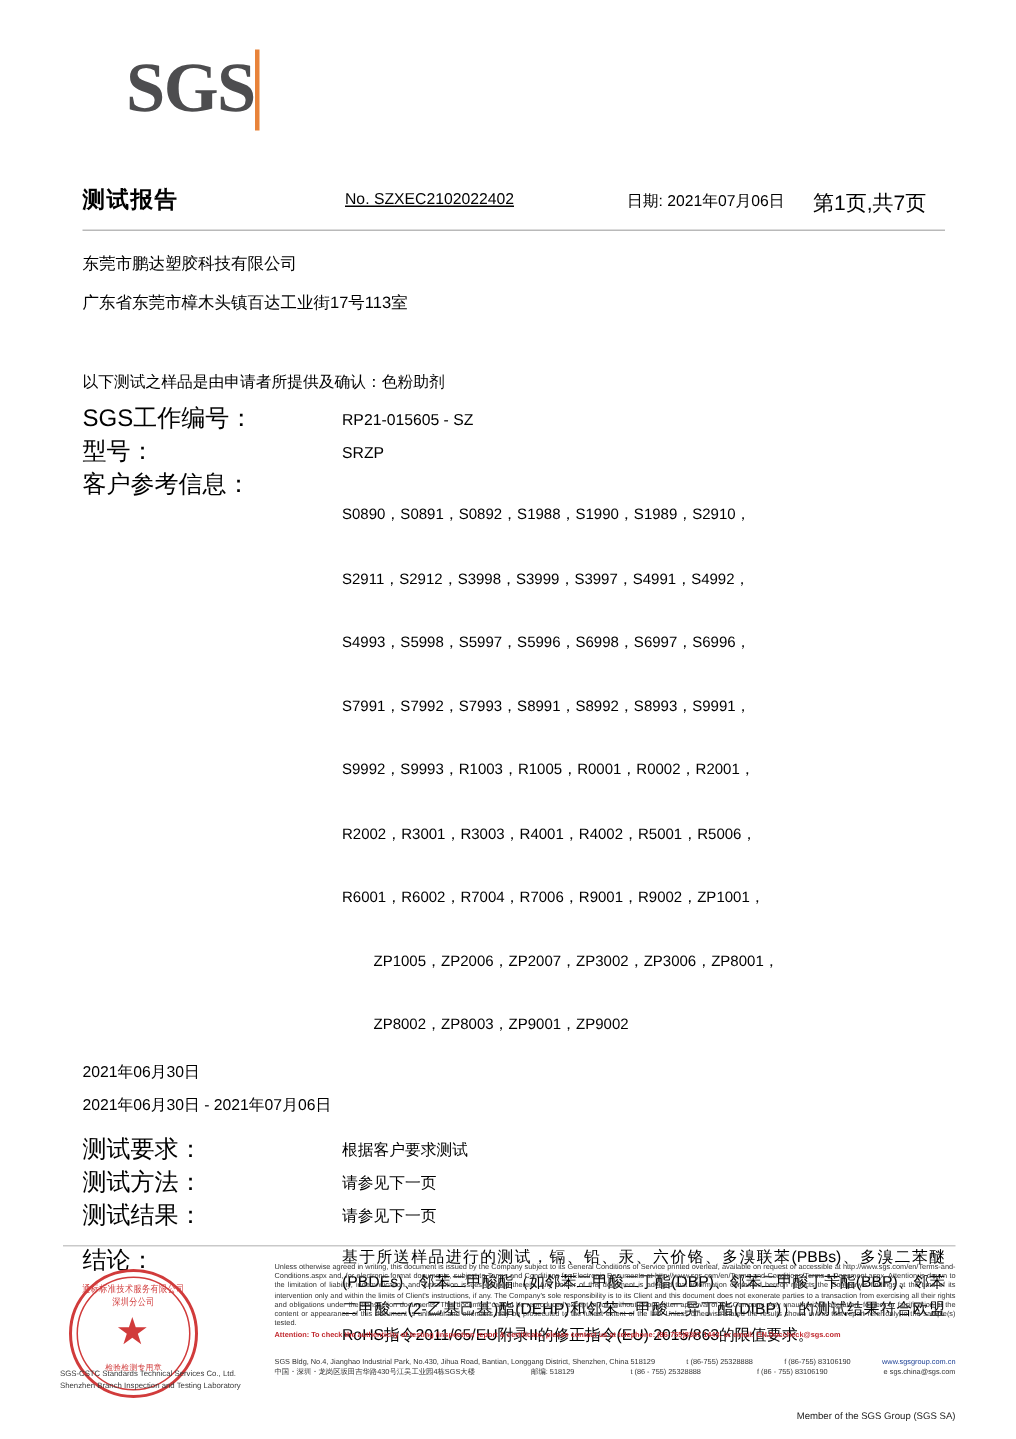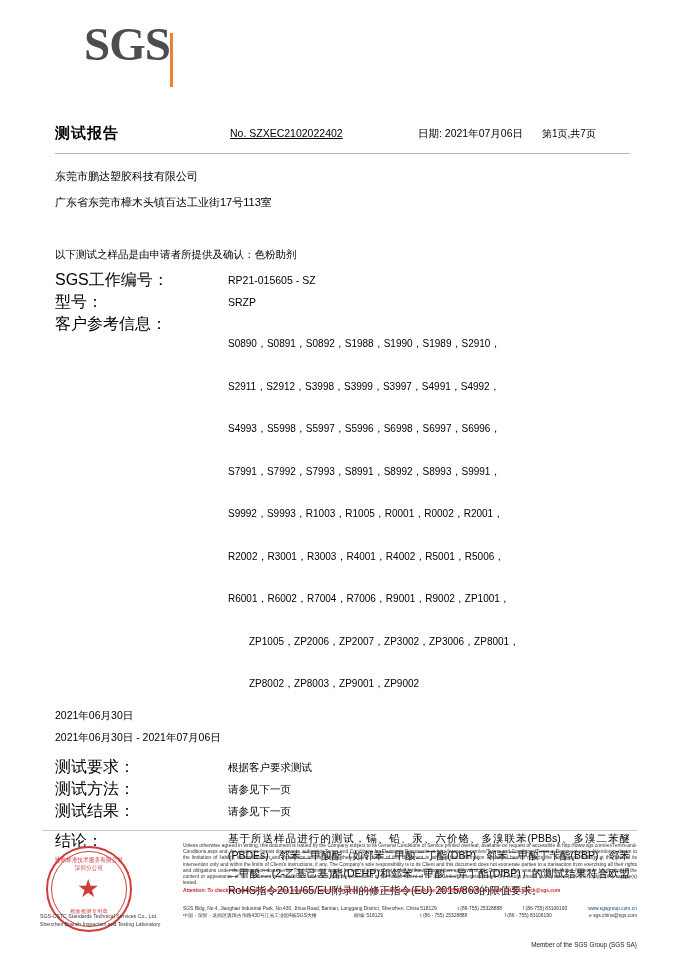--- a/index.html
+++ b/index.html
@@ -11,21 +11,21 @@
     font-family: "Liberation Sans", sans-serif;
     color: #000000;
     position: relative;
     overflow: hidden;
   }
 
   
   .logo-block {
     position: absolute;
     left: 84px;
-    top: 22px;
+    top: 37px;
     width: 200px;
   }
   .logo-text {
     font-family: "Liberation Serif", serif;
     font-weight: bold;
     font-size: 47px;
     letter-spacing: -1px;
     color: #4d4d4f;
     line-height: 0.95;
     margin: 0;
@@ -66,21 +66,21 @@
   .doc-date {
     position: absolute;
     left: 363px;
     top: 3px;
     font-size: 10.5px;
   }
   .doc-page {
     position: absolute;
     left: 487px;
     top: 3px;
-    font-size: 10px;
+    font-size: 14px;
   }
   .title-rule {
     position: absolute;
     left: 55px;
     top: 153px;
     width: 575px;
     height: 1px;
     background: #b9b9b9;
   }
 

